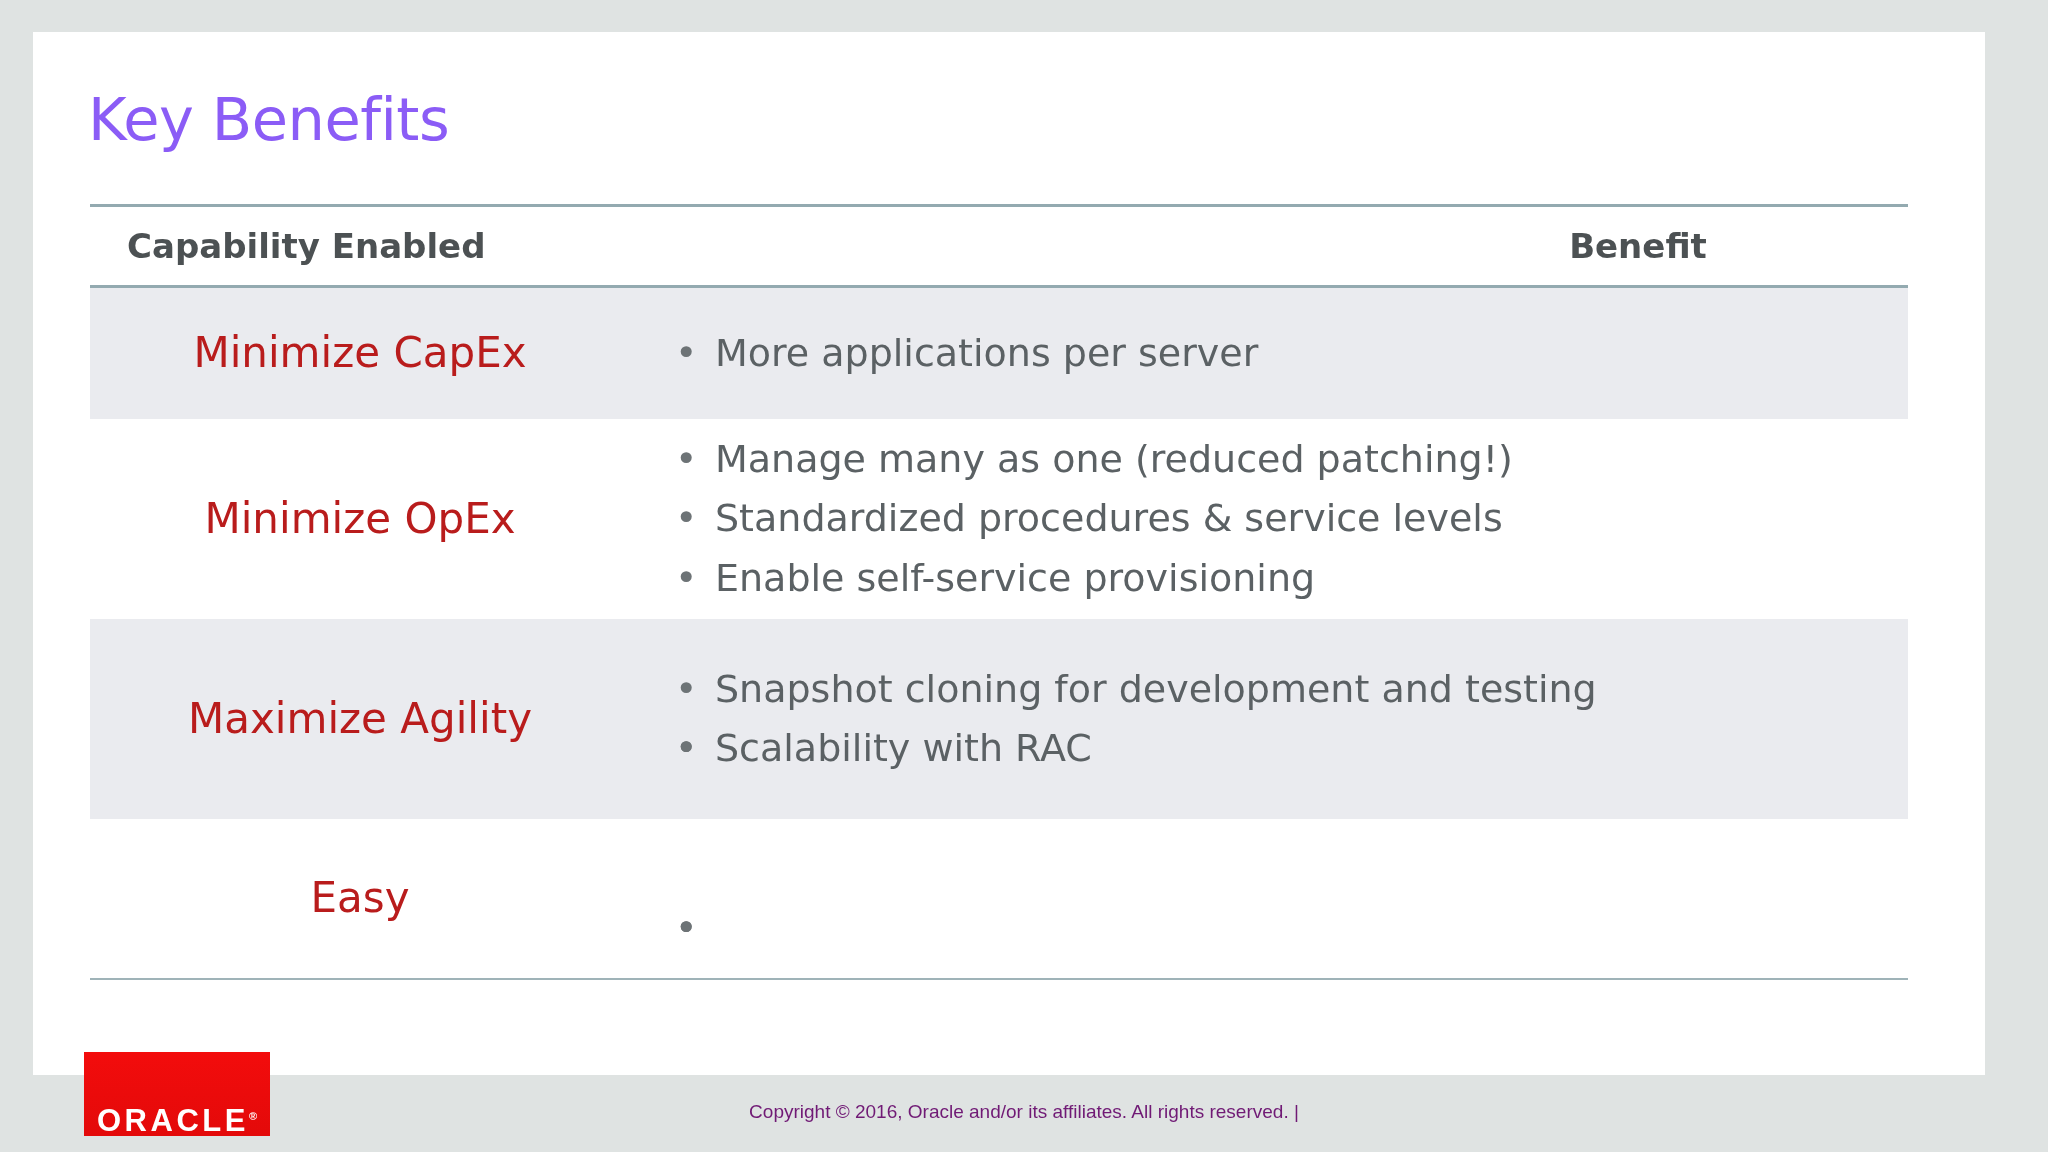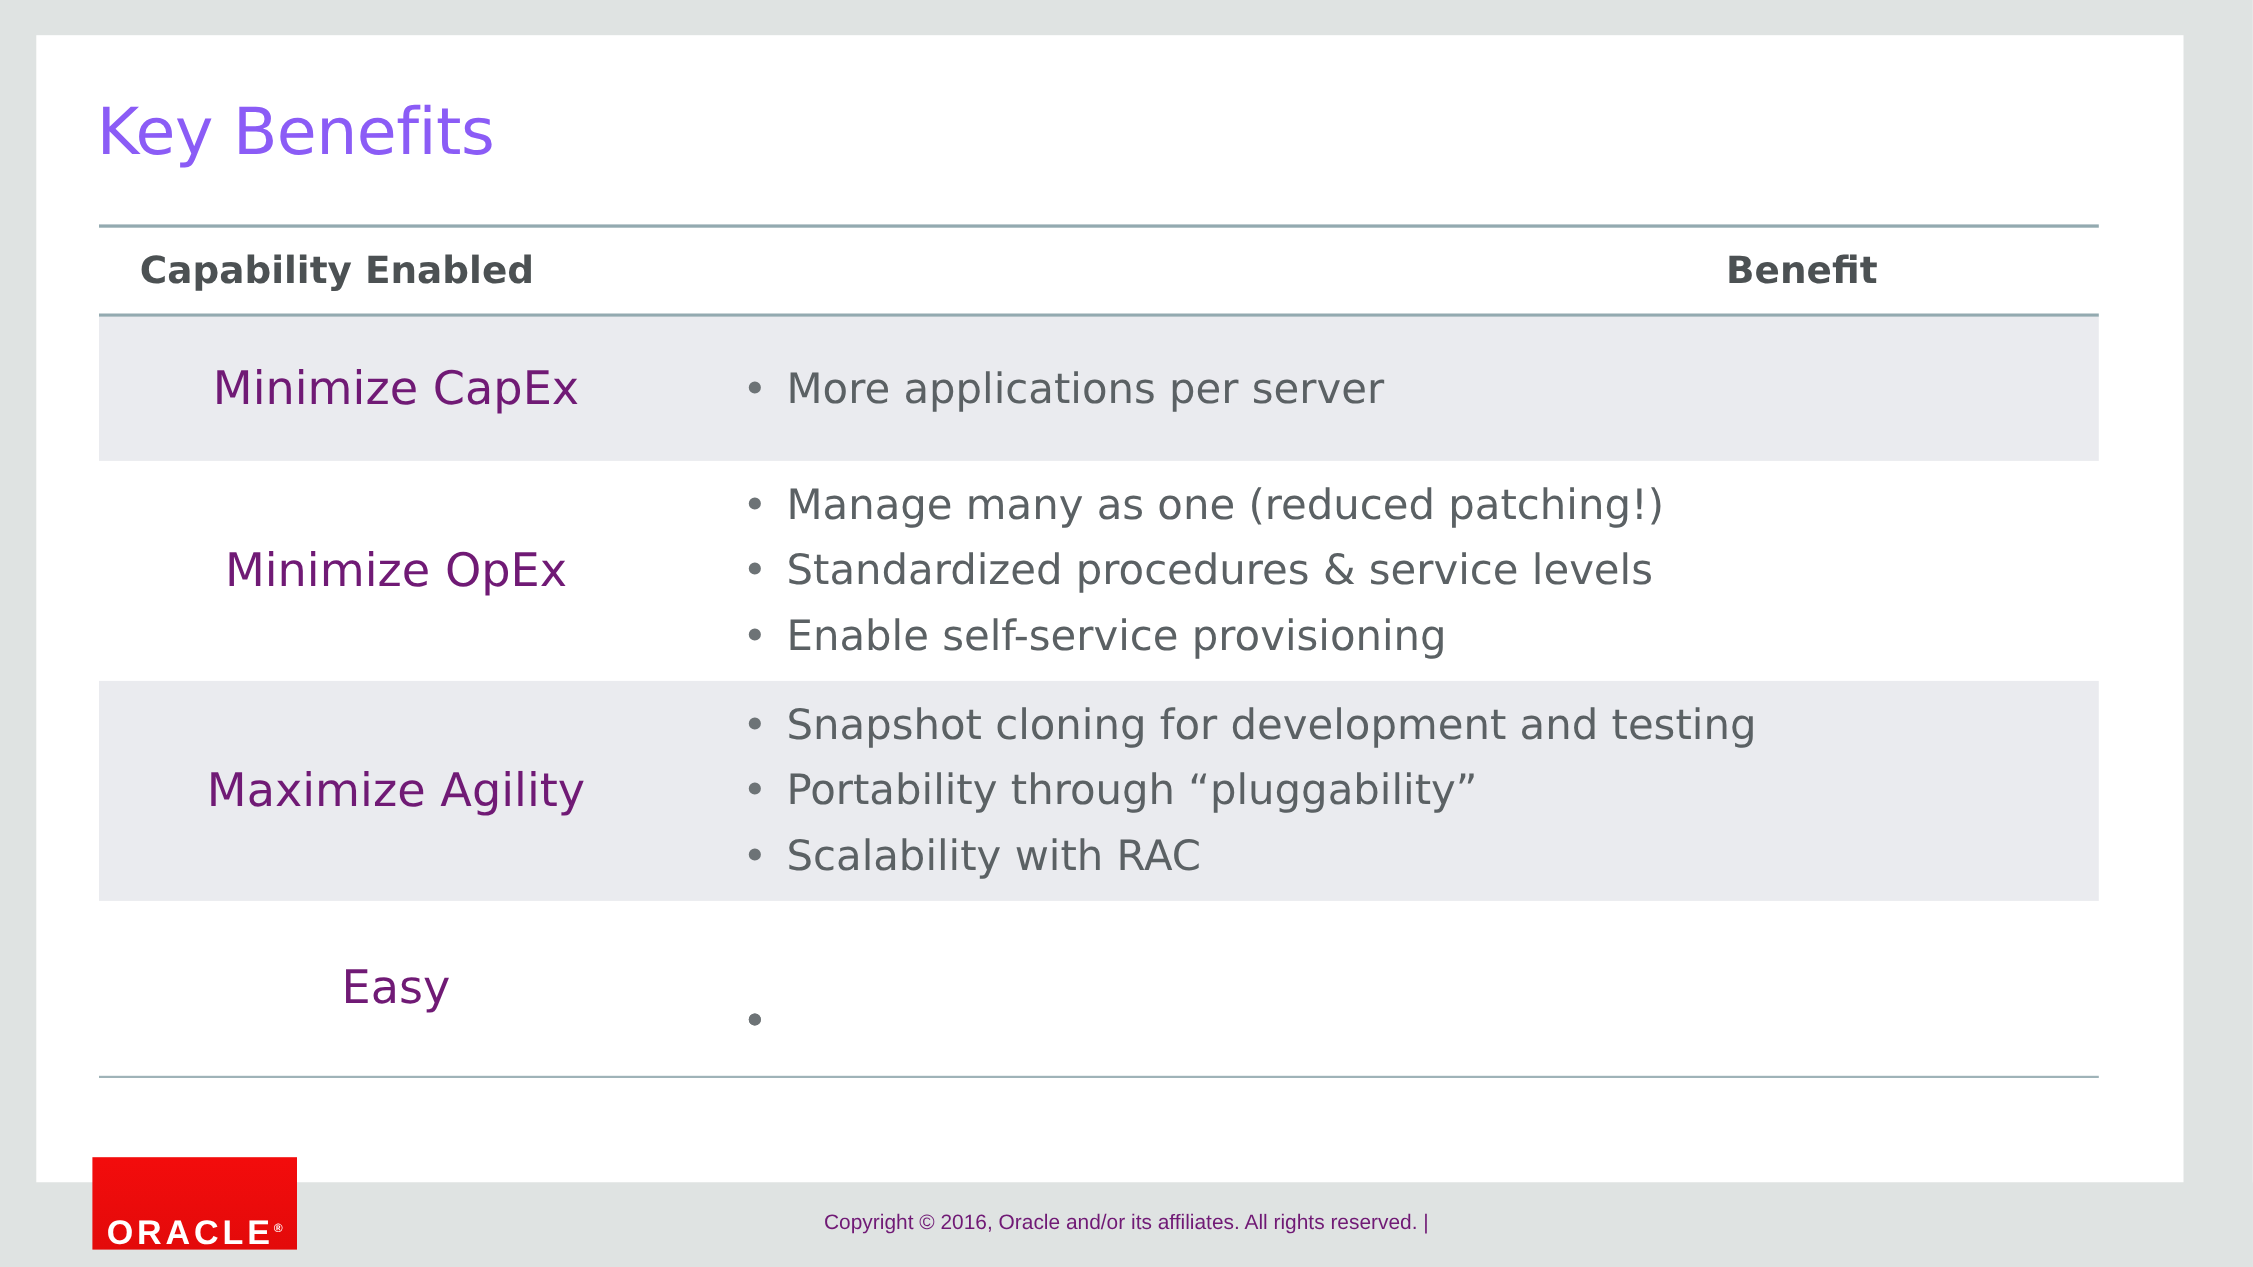--- a/index.html
+++ b/index.html
@@ -78,21 +78,21 @@
   }
   .th-benefit {
     text-align: center;
   }
   .th-capability {
     text-align: left;
     padding-left: 37px;
   }
   .benefit-label {
     font-size: 42px;
-    color: #701a75;
+    color: #b91c1c;
     font-weight: 400;
     line-height: 1.15;
   }
   ul.bullets {
     list-style: none;
     margin: 0;
     padding: 0;
   }
   ul.bullets li {
     position: relative;
@@ -208,21 +208,21 @@
         </div>
       </div>
 
       <div class="trow shaded row-h3">
         <div class="col-benefit">
           <span class="benefit-label">Maximize Agility</span>
         </div>
         <div class="col-capability">
           <ul class="bullets">
             <li><span class="bullet-dot">•</span><span>Snapshot cloning for development and testing</span></li>
-            <li><span class="bullet-dot">•</span><span>Portability through “pluggability”</span></li>
+            <li><span class="bullet-dot">•</span></li>
             <li><span class="bullet-dot">•</span><span>Scalability with RAC</span></li>
           </ul>
         </div>
       </div>
 
       <div class="trow row-h4">
         <div class="col-benefit">
           <span class="benefit-label">Easy</span>
         </div>
         <div class="col-capability">

